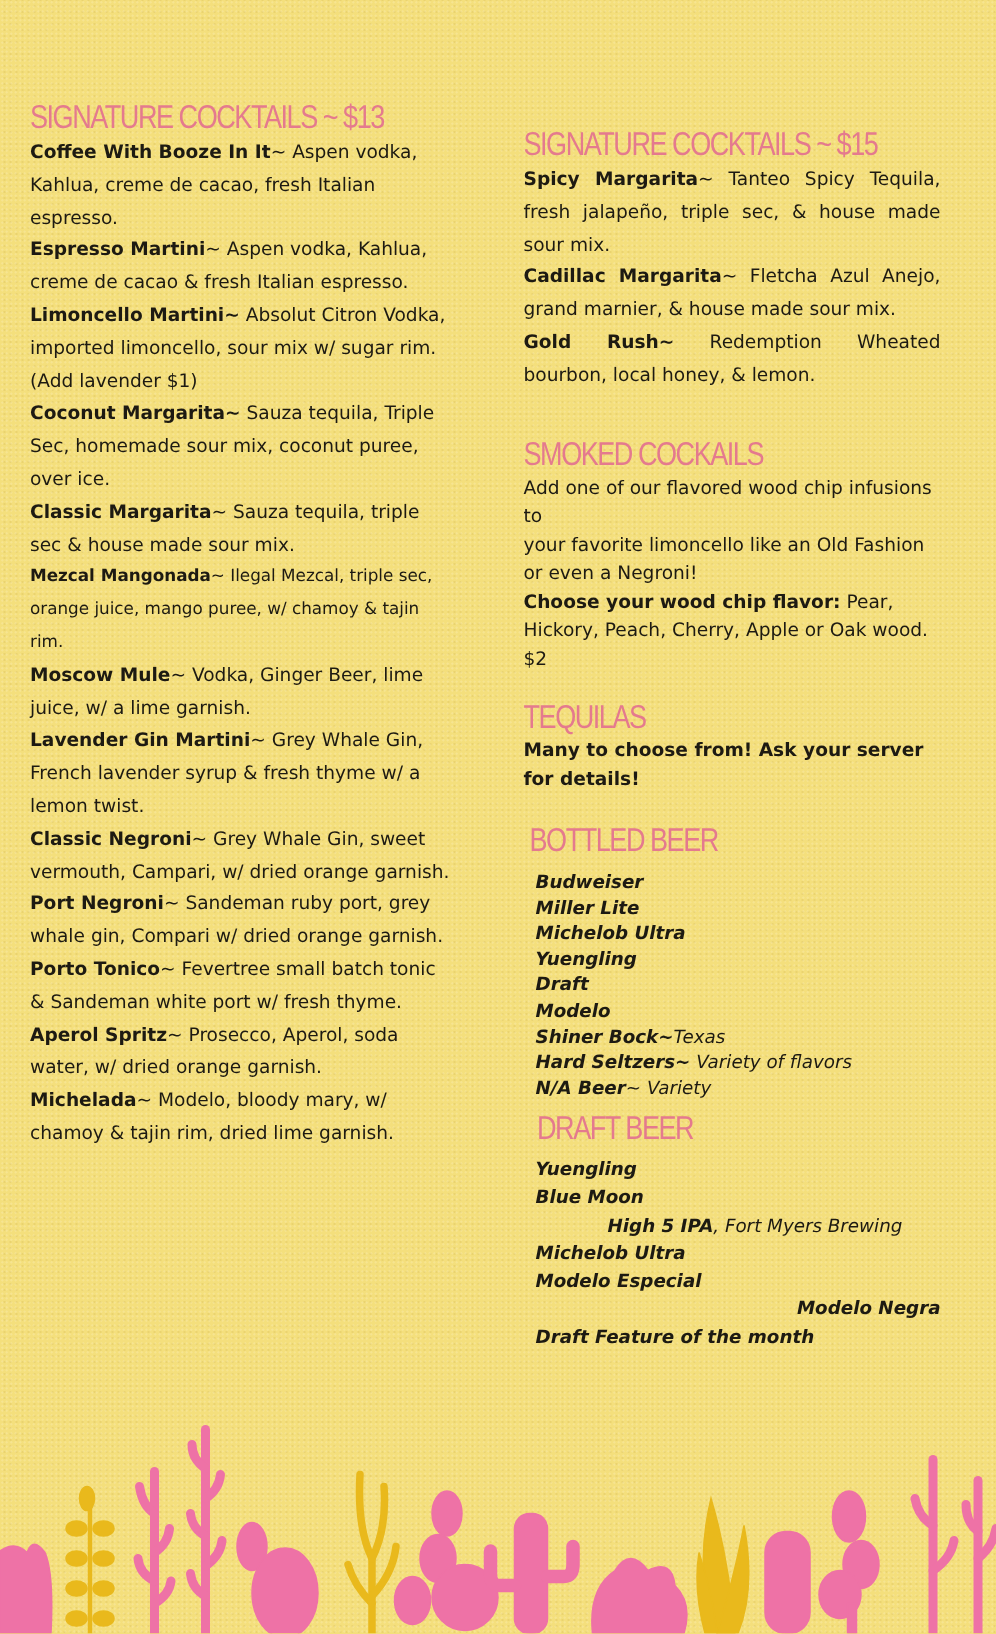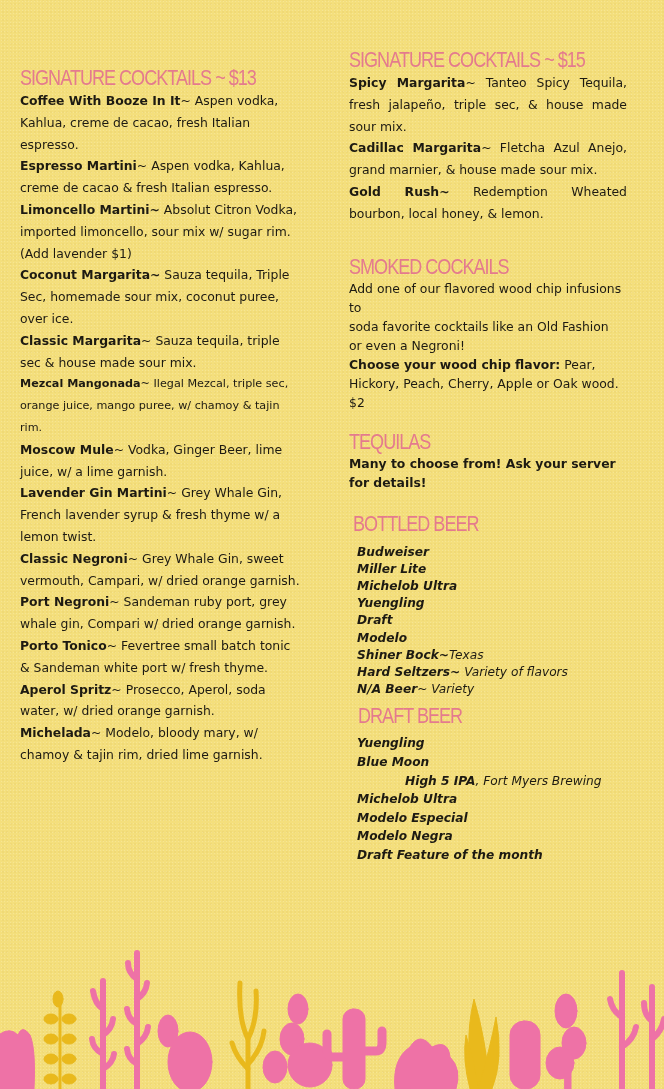--- a/index.html
+++ b/index.html
@@ -9,21 +9,21 @@
     background-image:
       radial-gradient(rgba(255,255,255,0.18) 0.6px, transparent 0.8px),
       radial-gradient(rgba(180,150,40,0.16) 0.6px, transparent 0.8px);
     background-size: 3px 3px, 4px 4px;
     background-position: 0 0, 1px 2px;
     font-family: "DejaVu Sans", sans-serif;
     color: #1d1a12;
   }
   .col { position: absolute; }
   .col-left { left: 20px; top: 66px; width: 280px; }
-  .col-right { left: 349px; top: 48px; width: 278px; }
+  .col-right { left: 349px; top: 84px; width: 278px; }
   .heading {
     font-family: "Liberation Sans Narrow", "Liberation Sans", sans-serif;
     color: #e47a8e; text-transform: uppercase;
     font-size: 22px; letter-spacing: -1.2px; line-height: 24px;
     transform: scaleX(0.82); transform-origin: left center;
     white-space: nowrap; margin: 0;
     font-weight: normal;
   }
   .item { font-size: 12.4px; line-height: 21.8px; margin: 0; }
   .item b { font-weight: bold; }
@@ -62,21 +62,21 @@
   <div>
     <p class="item justify"><b>Spicy Margarita</b><span>~ </span><span>Tanteo Spicy Tequila, fresh jalapeño, triple sec, &amp; house made sour mix.</span></p>
     <p class="item justify"><b>Cadillac Margarita</b><span>~ </span><span>Fletcha Azul Anejo, grand marnier, &amp; house made sour mix.</span></p>
     <p class="item justify"><b>Gold Rush~</b><span> </span><span>Redemption Wheated bourbon, local honey, &amp; lemon.</span></p>
   </div>
 
   <div style="height:30px;"></div>
   <h2 class="heading">Smoked Cockails</h2>
   <div class="smoked">
     <div>Add one of our flavored wood chip infusions to</div>
-    <div>soda favorite cocktails like an Old Fashion</div>
+    <div>your favorite limoncello like an Old Fashion</div>
     <div>or even a Negroni!</div>
     <div><b>Choose your wood chip flavor:</b><span> Pear, Hickory, Peach, Cherry, Apple or Oak wood. $2</span></div>
   </div>
 
   <div style="height:18px;"></div>
   <h2 class="heading">Tequilas</h2>
   <p class="smoked" style="font-weight:bold;">Many to choose from! Ask your server for details!</p>
 
   <div style="height:20px;"></div>
   <h2 class="heading" style="margin-left:4px;">Bottled Beer</h2>
@@ -92,21 +92,21 @@
     <li><b>N/A Beer</b><span>~ Variety</span></li>
   </ul>
 
   <h2 class="heading" style="margin-left:9px; margin-top:6px;">Draft Beer</h2>
   <ul class="list" style="margin-top:6px; line-height:18.8px;">
     <li style="line-height:18.6px;"><b>Yuengling</b><span></span></li>
     <li style="line-height:18.6px;"><b>Blue Moon</b><span></span></li>
     <li style="line-height:18.6px;margin-left:48px;"><b>High 5 IPA</b><span>, Fort Myers Brewing</span></li>
     <li style="line-height:18.6px;"><b>Michelob Ultra</b><span></span></li>
     <li style="line-height:18.6px;"><b>Modelo Especial</b><span></span></li>
-    <li style="line-height:18.6px;"><b>Modelo Negra</b><span></span></li>
+    <li style="line-height:18.6px;text-align:right;"><b>Modelo Negra</b><span></span></li>
     <li style="line-height:18.6px;"><b>Draft Feature of the month</b><span></span></li>
   </ul>
 </div>
 
 <svg class="cacti" viewBox="0 0 664 150" xmlns="http://www.w3.org/2000/svg">
   <g fill="#ee72a6" stroke="#ee72a6" stroke-linecap="round" stroke-linejoin="round">
 
     <g>
       <path d="M0 150 L0 95 Q10 88 18 96 Q22 85 30 96 Q36 110 34 150 Z"></path>
     </g>

